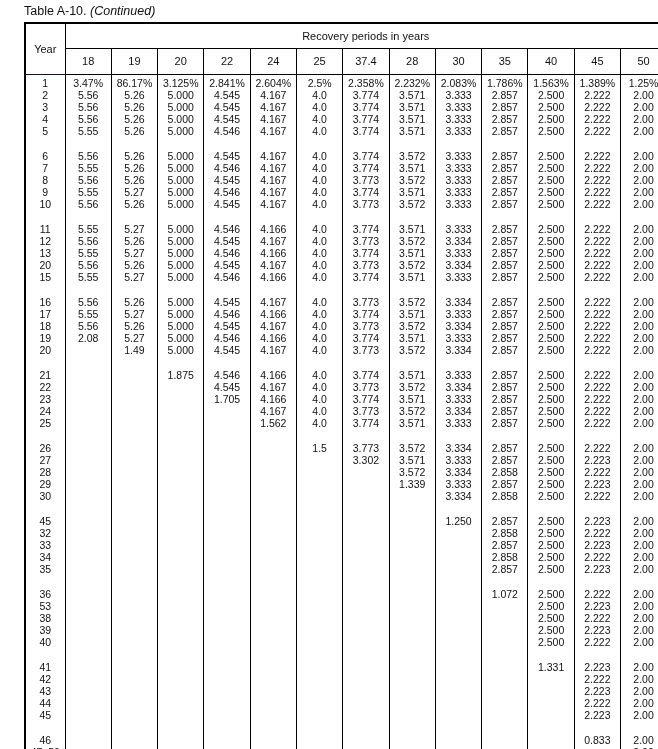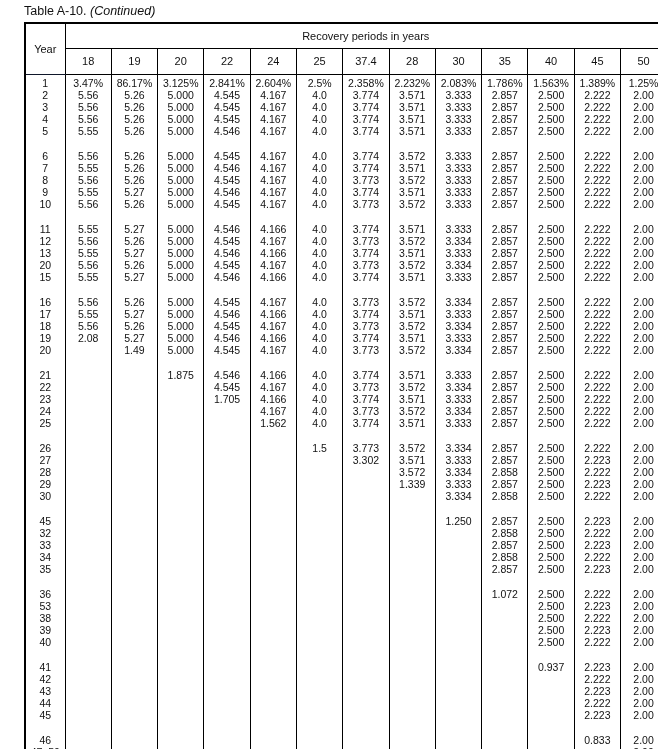--- a/index.html
+++ b/index.html
@@ -887,21 +887,21 @@
           <td></td>
           <td></td>
           <td></td>
           <td></td>
           <td></td>
           <td></td>
           <td></td>
           <td></td>
           <td></td>
           <td></td>
-          <td>0.937</td>
+          <td>1.331</td>
           <td>2.223</td>
           <td>2.00</td>
         </tr>
         <tr>
           <td>42</td>
           <td></td>
           <td></td>
           <td></td>
           <td></td>
           <td></td>

